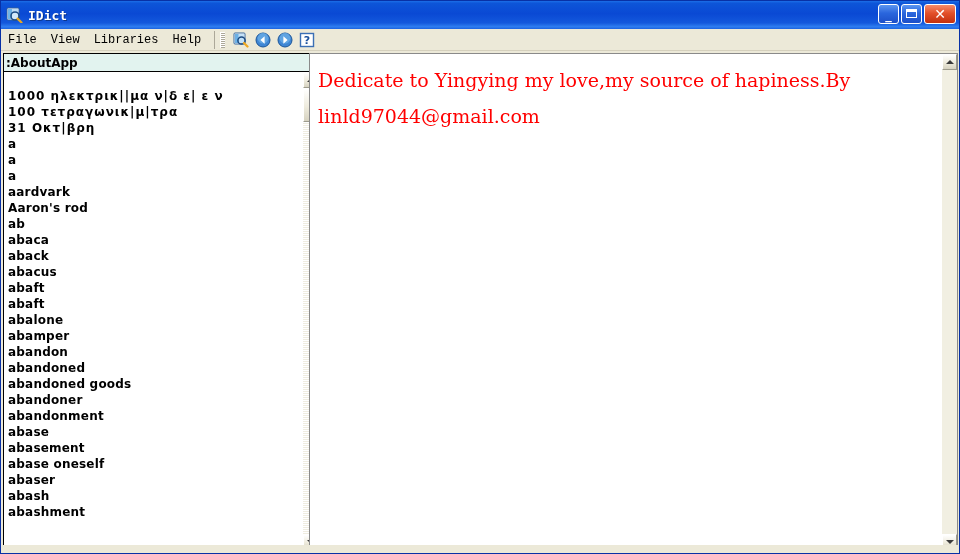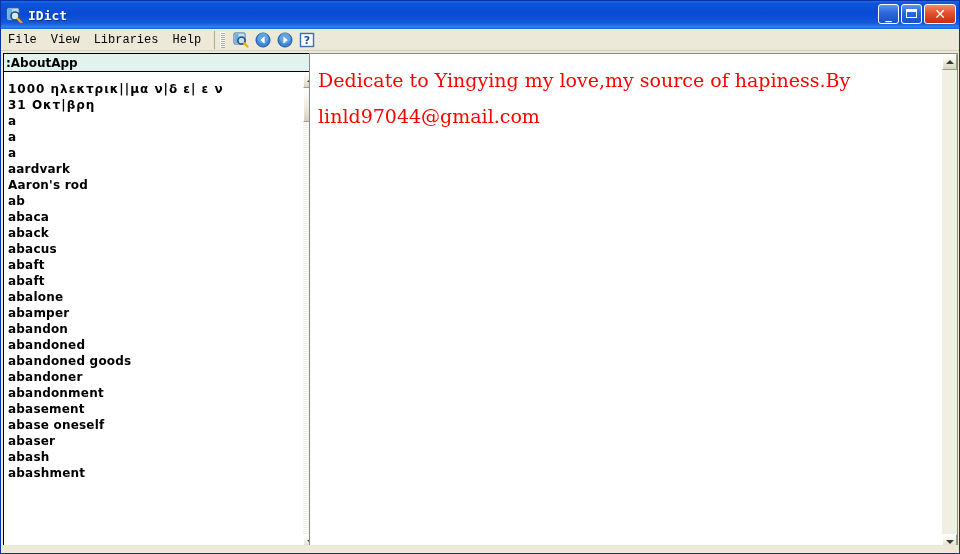--- a/index.html
+++ b/index.html
@@ -168,21 +168,21 @@
     border: 1px solid #000000;
     background: #ffffff;
     box-sizing: border-box;
     display: flex;
     overflow: hidden;
     position: relative;
   }
   .list-inner {
     flex: 1 1 auto;
     overflow: hidden;
-    padding: 9px 0 0 4px;
+    padding: 16px 0 0 4px;
     background: #ffffff;
   }
   .list-item {
     font-family: "DejaVu Sans", sans-serif;
     font-size: 12px;
     font-weight: bold;
     color: #000000;
     line-height: 16px;
     height: 16px;
     white-space: nowrap;
@@ -361,39 +361,41 @@
 
   <div class="client">
 
     <div class="left-pane">
 
       <div class="search-box" title="">:AboutApp</div>
 
       <div class="list-wrap">
         <div class="list-inner">
           <div class="list-item greek">1000 ηλεκτρικ||μα ν|δ ε| ε ν</div>
+          <div class="list-item greek">100 τετραγωνικ|μ|τρα</div>
           <div class="list-item greek">31 Οκτ|βρη</div>
           <div class="list-item">a</div>
           <div class="list-item">a</div>
           <div class="list-item">a</div>
           <div class="list-item">aardvark</div>
           <div class="list-item">Aaron's rod</div>
           <div class="list-item">ab</div>
           <div class="list-item">abaca</div>
           <div class="list-item">aback</div>
           <div class="list-item">abacus</div>
           <div class="list-item">abaft</div>
           <div class="list-item">abaft</div>
           <div class="list-item">abalone</div>
           <div class="list-item">abamper</div>
           <div class="list-item">abandon</div>
           <div class="list-item">abandoned</div>
           <div class="list-item">abandoned goods</div>
           <div class="list-item">abandoner</div>
           <div class="list-item">abandonment</div>
+          <div class="list-item">abase</div>
           <div class="list-item">abasement</div>
           <div class="list-item">abase oneself</div>
           <div class="list-item">abaser</div>
           <div class="list-item">abash</div>
           <div class="list-item">abashment</div>
         </div>
 
         <div class="vscroll dotted">
           <div class="sb-btn">
             <span class="sb-arrow up"></span>

